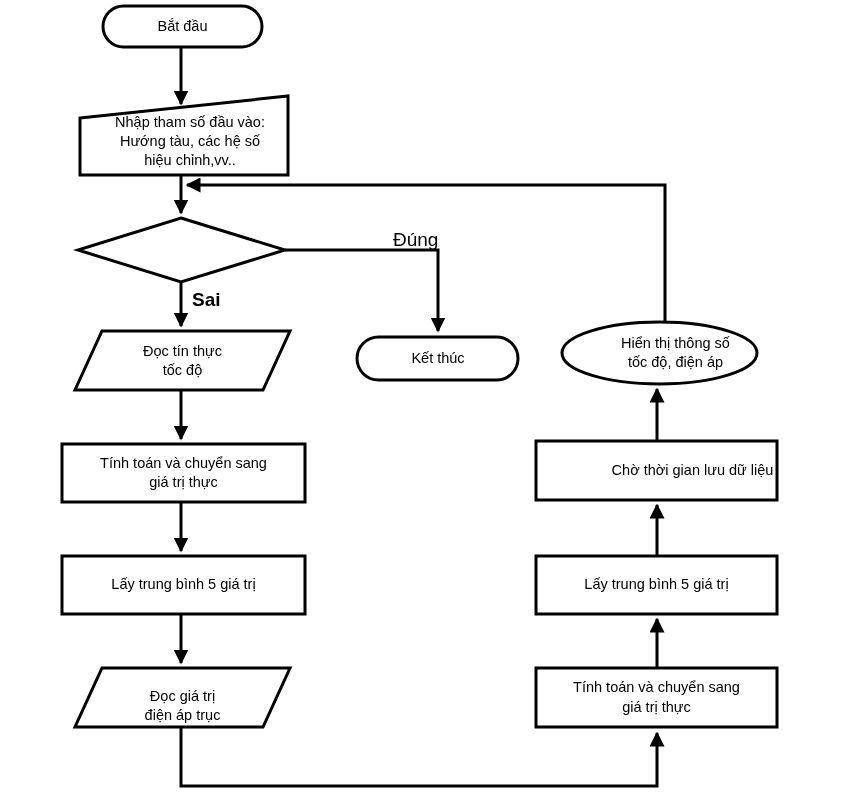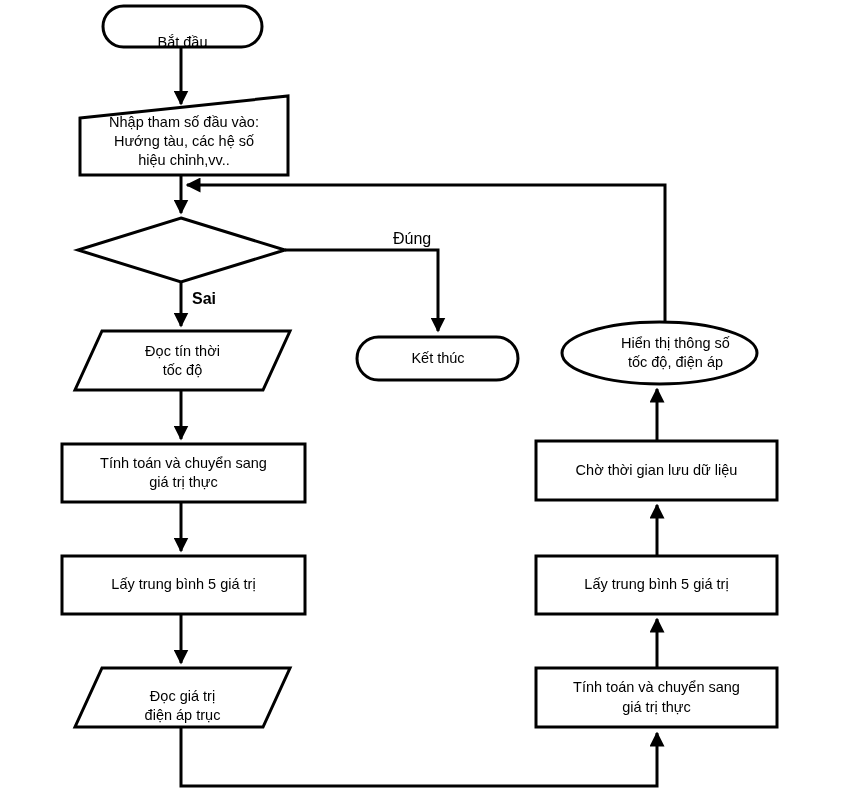--- a/index.html
+++ b/index.html
@@ -14,21 +14,21 @@
     font-family:"Liberation Sans",sans-serif;
     font-size:14.5px;
     line-height:1.32;
     white-space:pre-line;
     pointer-events:none;
   }
   .edgelabel{
     position:absolute;
     color:#000000;
     font-family:"Liberation Sans",sans-serif;
-    font-size:16px;
+    font-size:19px;
     line-height:1.1;
     white-space:nowrap;
   }
 </style>
 </head>
 <body>
 
 <div id="stage">
 
   <svg viewBox="0 0 857 801" xmlns="http://www.w3.org/2000/svg">
@@ -86,44 +86,44 @@
       <line x1="657" y1="668" x2="657" y2="619" marker-end="url(#arrow)"></line>
 
       <line x1="657" y1="556" x2="657" y2="505" marker-end="url(#arrow)"></line>
 
       <line x1="657" y1="441" x2="657" y2="389" marker-end="url(#arrow)"></line>
 
       <path d="M 665 322 L 665 185 L 187 185" marker-end="url(#arrow)"></path>
     </g>
   </svg>
 
-  <div class="nodelabel" style="left:103px;top:6px;width:159px;height:41px;margin-top:16px;">Bắt đầu</div>
+  <div class="nodelabel" style="left:103px;top:6px;width:159px;height:41px;">Bắt đầu</div>
 
-  <div class="nodelabel" style="left:82px;top:110px;width:204px;height:63px;">Nhập tham số đầu vào:
+  <div class="nodelabel" style="left:82px;top:110px;width:204px;height:63px;padding-left:6px;">Nhập tham số đầu vào:
 Hướng tàu, các hệ số
 hiệu chỉnh,vv..</div>
 
 
   <div class="nodelabel" style="left:357px;top:337px;width:162px;height:43px;">Kết thúc</div>
 
-  <div class="nodelabel" style="left:85px;top:333px;width:195px;height:56px;">Đọc tín thời
+  <div class="nodelabel" style="left:85px;top:333px;width:195px;height:56px;">Đọc tín thực
 tốc độ</div>
 
   <div class="nodelabel" style="left:62px;top:444px;width:243px;height:58px;">Tính toán và chuyển sang
 giá trị thực</div>
 
   <div class="nodelabel" style="left:62px;top:556px;width:243px;height:58px;">Lấy  trung bình 5 giá trị</div>
 
   <div class="nodelabel" style="left:85px;top:670px;width:195px;height:72px;">Đọc giá trị
 điện áp trục</div>
 
   <div class="nodelabel" style="left:578px;top:322px;width:195px;height:62px;">Hiển thị thông số
 tốc độ, điện áp</div>
 
-  <div class="nodelabel" style="left:536px;top:441px;width:241px;height:59px;">Chờ thời gian lưu dữ liệu</div>
+  <div class="nodelabel" style="left:536px;top:441px;width:241px;height:59px;padding-left:36px;">Chờ thời gian lưu dữ liệu</div>
 
   <div class="nodelabel" style="left:536px;top:556px;width:241px;height:58px;">Lấy  trung bình 5 giá trị</div>
 
   <div class="nodelabel" style="left:536px;top:668px;width:241px;height:59px;">Tính toán và chuyển sang
 giá trị thực</div>
 
   <div class="edgelabel" style="left:393px;top:230px;">Đúng</div>
 
   <div class="edgelabel" style="left:192px;top:290px;font-weight:bold;">Sai</div>
 

